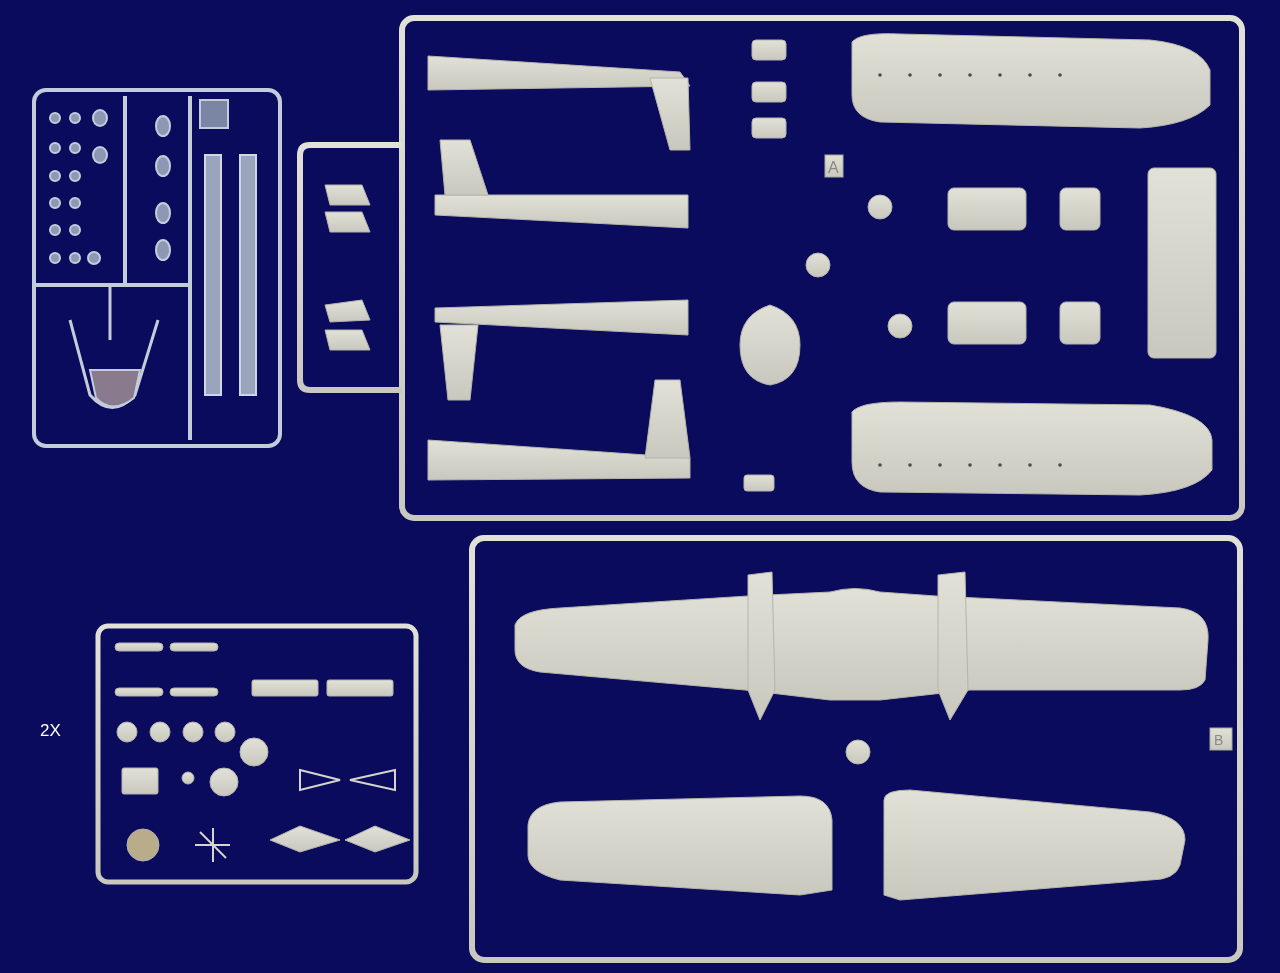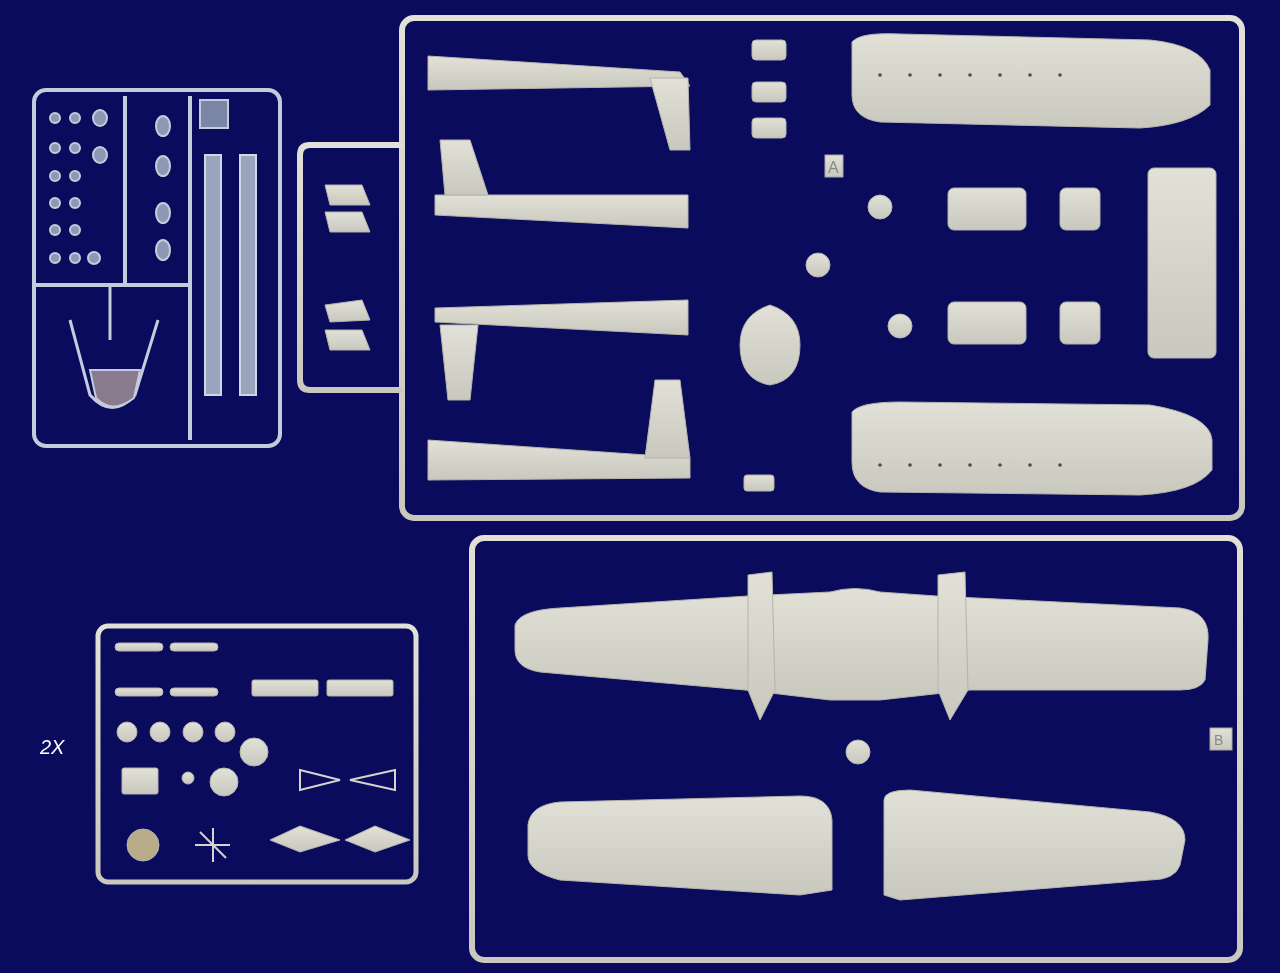--- a/index.html
+++ b/index.html
@@ -1,18 +1,18 @@
 <!DOCTYPE html>
 <html><head>
 <meta charset="utf-8">
 <style>
   html,body{margin:0;padding:0;}
   body{width:1280px;height:973px;background:#0a0b5c;position:relative;overflow:hidden;font-family:"Liberation Sans",sans-serif;}
   .layer{position:absolute;left:0;top:0;}
-  .label{position:absolute;left:40px;top:736px;color:#ffffff;font-size:20px;font-style:italic;}
+  .label{position:absolute;left:40px;top:721px;color:#ffffff;font-size:17px;}
 </style>
 </head>
 <body>
 
 <svg class="layer" width="1280" height="973" viewBox="0 0 1280 973">
   <defs>
     <linearGradient id="gp" x1="0" y1="0" x2="0" y2="1">
       <stop offset="0" stop-color="#e2e1d8"></stop>
       <stop offset="1" stop-color="#c9c8be"></stop>
     </linearGradient>

